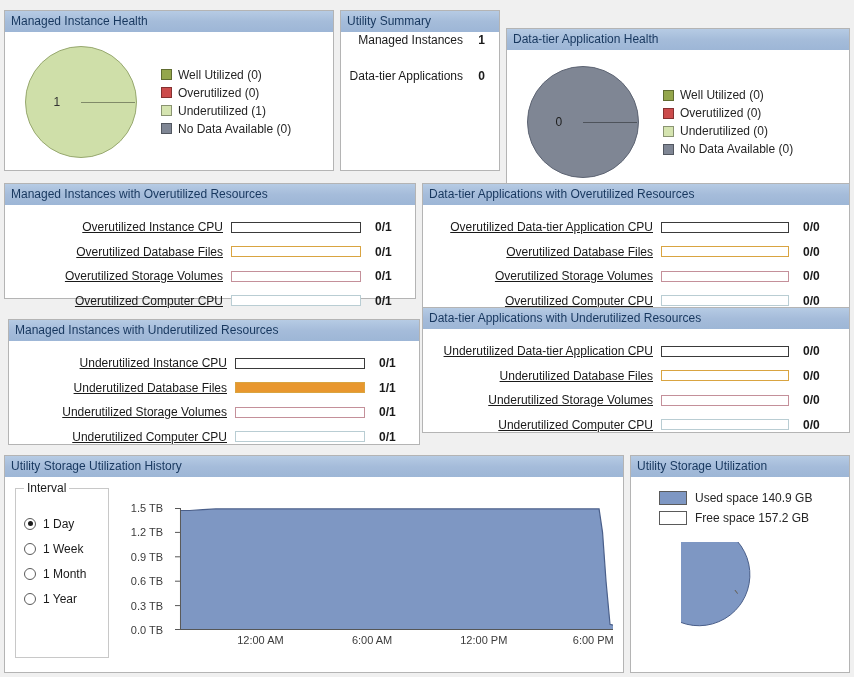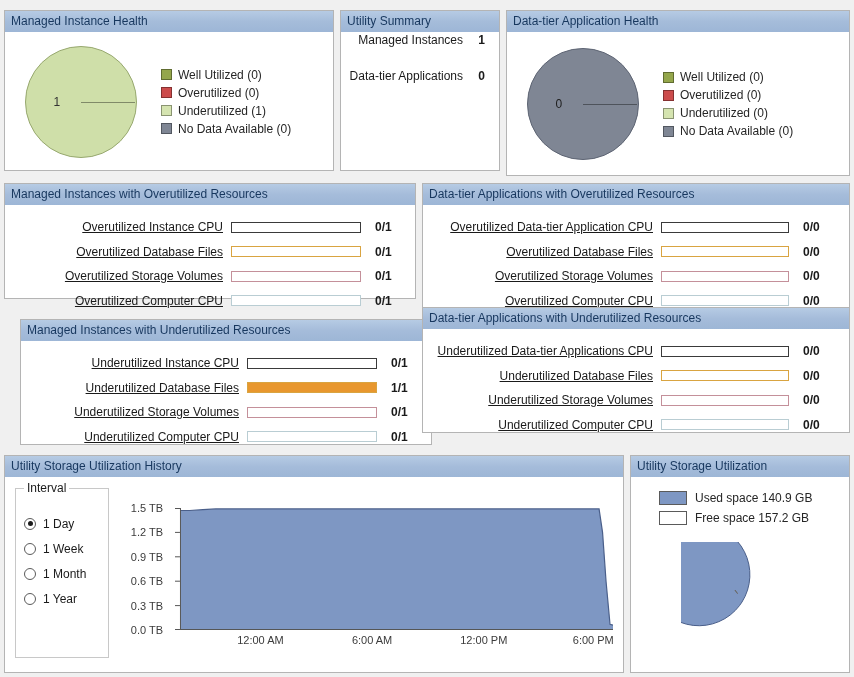--- a/index.html
+++ b/index.html
@@ -308,21 +308,21 @@
         <span class="summary-label">Managed Instances</span>
         <span class="summary-value">1</span>
       </div>
       <div class="summary-row">
         <span class="summary-label">Data-tier Applications</span>
         <span class="summary-value">0</span>
       </div>
     </div>
   </div>
 
-  <div class="panel" style="left:506px; top:10px; width:344px; height:166px;">
+  <div class="panel" style="left:506px; top:28px; width:344px; height:166px;">
     <div class="panel-header">Data-tier Application Health</div>
     <div class="panel-body health-body">
       <div class="pie-wrap">
         <div class="pie gray">
           <div class="radius"></div>
           <div class="pie-label">0</div>
         </div>
       </div>
       <div class="legend">
         <div class="legend-row">
@@ -406,21 +406,21 @@
       <div class="res-row">
         <span class="res-label" style="width:230px;">Overutilized Computer CPU</span>
         <span class="res-bar" style="width:128px; border:1px solid #b9cdd3;">
           <span class="fill" style="width:0%; background:#7e97c3;"></span>
         </span>
         <span class="res-count">0/0</span>
       </div>
     </div>
   </div>
 
-  <div class="panel" style="left:20px; top:319px; width:412px; height:126px;">
+  <div class="panel" style="left:8px; top:319px; width:412px; height:126px;">
     <div class="panel-header">Managed Instances with Underutilized Resources</div>
     <div class="panel-body res-body">
       <div class="res-row">
         <span class="res-label" style="width:218px;">Underutilized Instance CPU</span>
         <span class="res-bar" style="width:130px; border:1px solid #3a3a3a;">
           <span class="fill" style="width:0%; background:#e8972e;"></span>
         </span>
         <span class="res-count">0/1</span>
       </div>
       <div class="res-row">
@@ -444,21 +444,21 @@
         </span>
         <span class="res-count">0/1</span>
       </div>
     </div>
   </div>
 
   <div class="panel" style="left:422px; top:307px; width:428px; height:126px;">
     <div class="panel-header">Data-tier Applications with Underutilized Resources</div>
     <div class="panel-body res-body">
       <div class="res-row">
-        <span class="res-label" style="width:230px;">Underutilized Data-tier Applications CPU</span>
+        <span class="res-label" style="width:230px;">Underutilized Data-tier Application CPU</span>
         <span class="res-bar" style="width:128px; border:1px solid #3a3a3a;">
           <span class="fill" style="width:0%; background:#e8972e;"></span>
         </span>
         <span class="res-count">0/0</span>
       </div>
       <div class="res-row">
         <span class="res-label" style="width:230px;">Underutilized Database Files</span>
         <span class="res-bar" style="width:128px; border:1px solid #d9a441;">
           <span class="fill" style="width:0%; background:#e8972e;"></span>
         </span>

